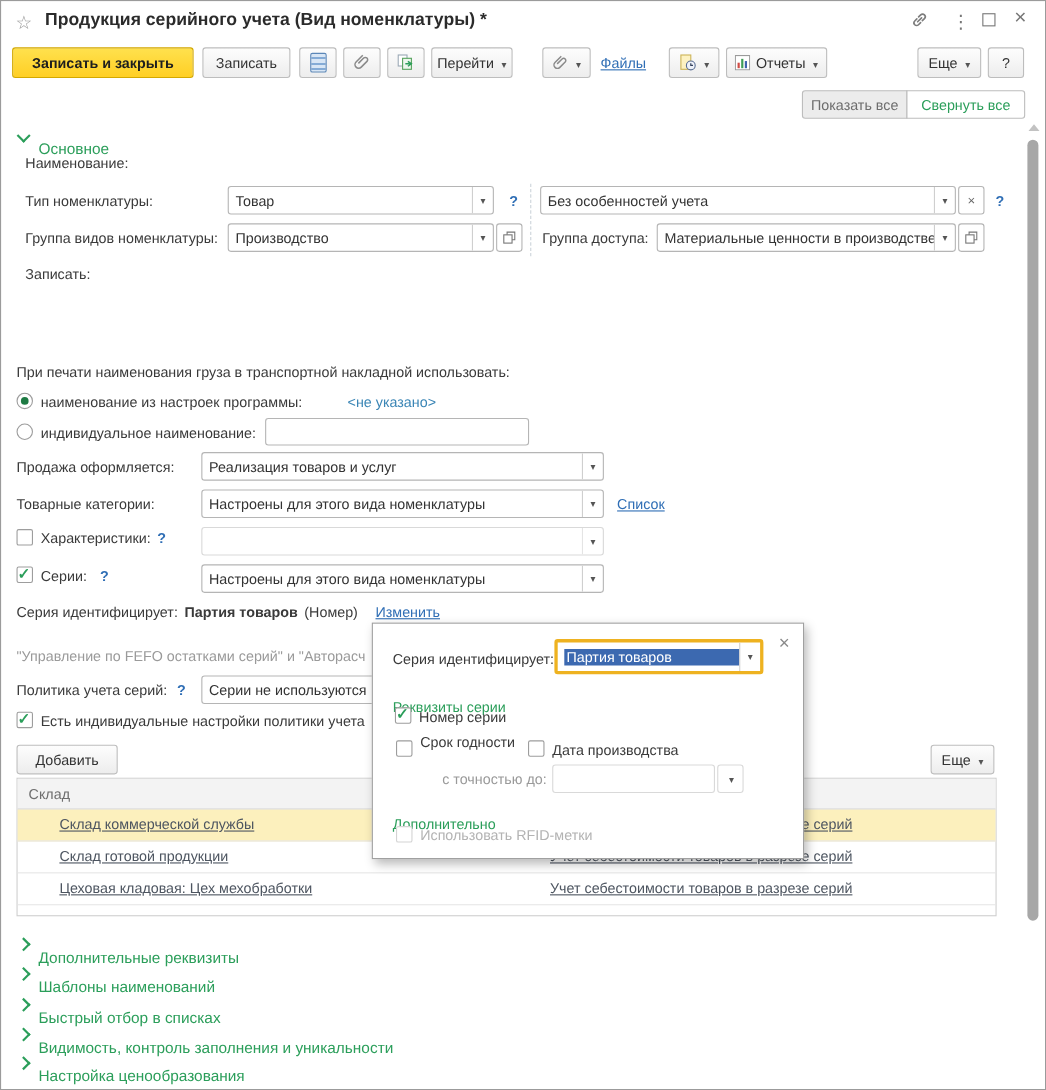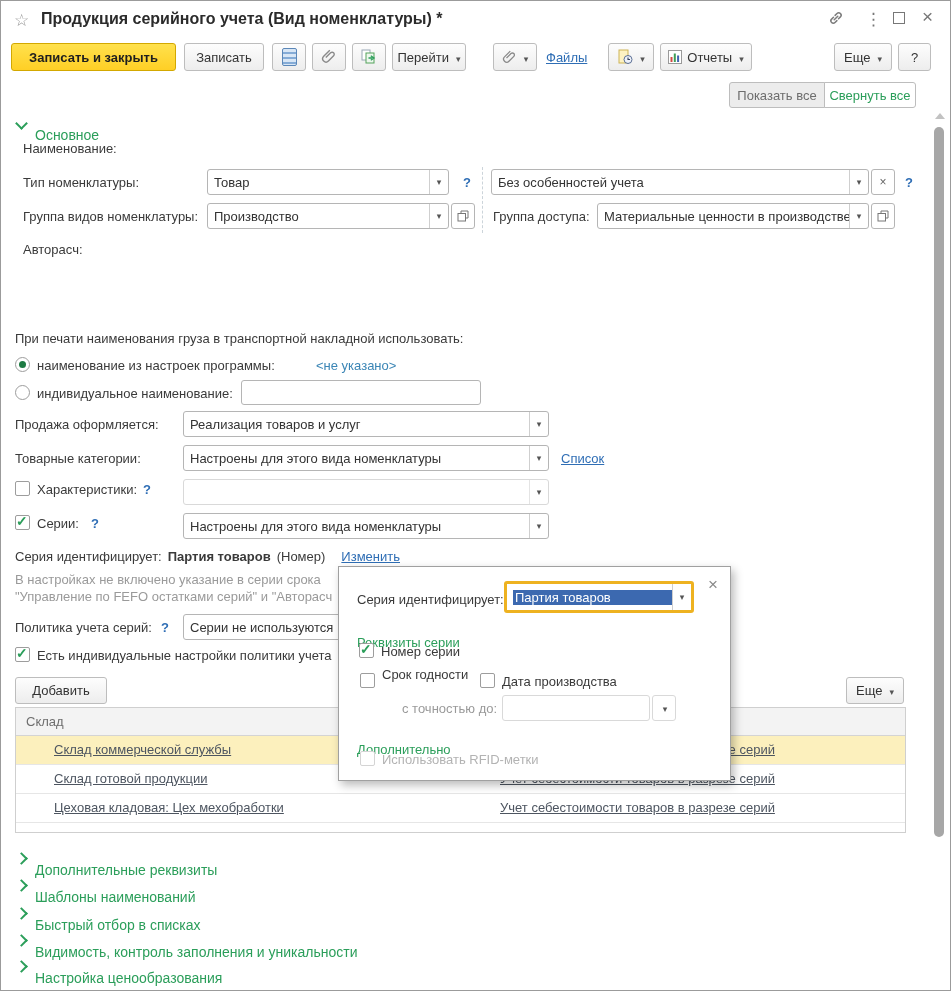--- a/index.html
+++ b/index.html
@@ -139,21 +139,21 @@
       <span>Еще</span>
       <span class="dd"></span>
     </div>
   <div class="btn" style="left:897px;top:42px;width:33px;">
       <span>?</span>
     </div>
 
   <div class="btn" style="left:728px;top:81px;width:96px;height:26px;background:#ececec;color:#6d6d6d;border-radius:3px 0 0 3px;">
       <span>Показать все</span>
     </div>
-  <div class="btn" style="left:823px;top:81px;width:92px;height:26px;background:#fff;color:#2b9e5a;border-radius:0 3px 3px 0;">
+  <div class="btn" style="left:823px;top:81px;width:108px;height:26px;background:#fff;color:#2b9e5a;border-radius:0 3px 3px 0;">
       <span>Свернуть все</span>
     </div>
 
   <span class="chev down" style="left:16px;top:118px;"></span>
   <span class="greenhdr" style="left:34px;top:113px;">Основное</span>
 
   <span class="lbl" style="left:22px;top:140px;">Наименование:</span>
 
   <span class="lbl" style="left:22px;top:174px;">Тип номенклатуры:</span>
   <div class="inp" style="left:206px;top:168px;width:242px;height:26px;">
@@ -191,21 +191,21 @@
     </div>
   <div class="sidebtn" style="left:870px;top:202px;">
     <span>
         <svg width="12" height="12" viewBox="0 0 12 12">
           <rect x="1" y="3.5" width="7.5" height="7.5" fill="#fff" stroke="#777"></rect>
           <path d="M4 3.5 V1 h7 v7 h-2.5" fill="none" stroke="#777"></path>
         </svg>
       </span>
   </div>
 
-  <span class="lbl" style="left:22px;top:241px;">Авторасч:</span>
+  <span class="lbl" style="left:22px;top:241px;">Записать:</span>
 
   <span class="lbl" style="left:14px;top:330px;">При печати наименования груза в транспортной накладной использовать:</span>
   <span class="radio on" style="left:14px;top:356px;"></span>
   <span class="lbl" style="left:36px;top:357px;">наименование из настроек программы:</span>
   <span class="abs plain-link" style="left:275px;top:357px;">&lt;не указано&gt;</span>
   <span class="radio" style="left:14px;top:384px;"></span>
   <span class="lbl" style="left:36px;top:385px;">индивидуальное наименование:</span>
   <div class="inp" style="left:240px;top:379px;width:240px;height:25px;">
       <span class="val"></span>
     </div>
@@ -239,21 +239,20 @@
       <span class="arr"></span>
     </div>
 
   <div class="abs" style="left:14px;top:548px;display:flex;gap:6px;align-items:baseline;">
     <span class="lbl" style="position:static;">Серия идентифицирует:</span>
     <span class="lbl" style="position:static;font-weight:700;">Партия товаров</span>
     <span class="lbl" style="position:static;">(Номер)</span>
     <span class="link" style="margin-left:10px;">Изменить</span>
   </div>
 
-  <span class="note" style="left:14px;top:571px;">В настройках не включено указание в серии срока</span>
   <span class="note" style="left:14px;top:588px;">"Управление по FEFO остатками серий" и "Авторасч</span>
 
   <span class="lbl" style="left:14px;top:619px;">Политика учета серий:</span>
   <span class="help" style="left:160px;top:619px;">?</span>
   <div class="inp" style="left:182px;top:613px;width:330px;height:26px;">
       <span class="val">Серии не используются</span>
       <span class="arr"></span>
     </div>
 
   <span class="cb on" style="left:14px;top:646px;"></span>

